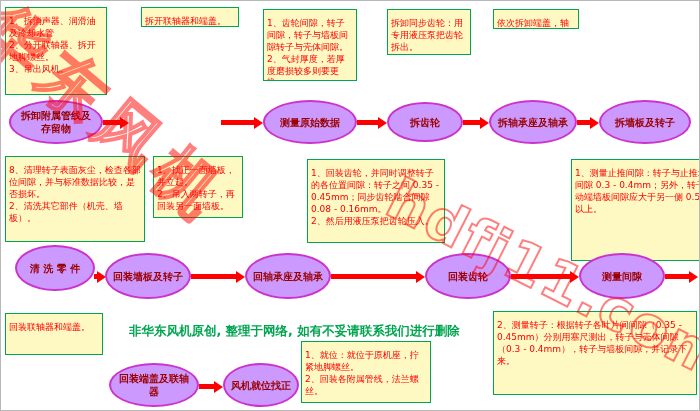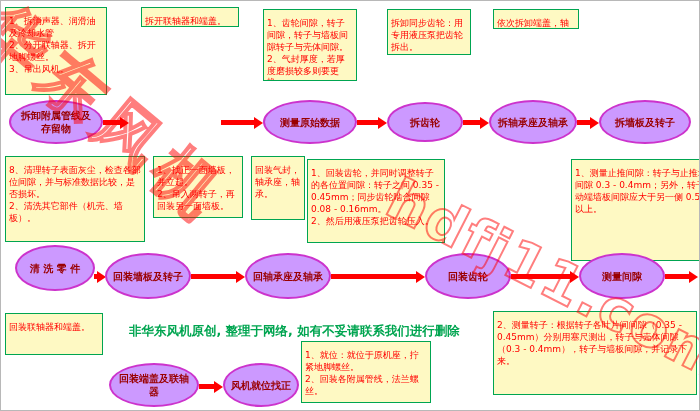--- a/index.html
+++ b/index.html
@@ -81,21 +81,20 @@
   <div class="arrow" style="left:576px;top:115px;width:22px">
       <span class="shaft"></span>
       <span class="head"></span>
     </div>
   <div class="step" style="left:598px;top:99px;width:92px;height:44px">拆墙板及转子</div>
 
   <div class="note" style="left:4px;top:155px;width:140px;height:86px">8、清理转子表面灰尘，检查各部位间隙，并与标准数据比较，是否损坏。
 2、清洗其它部件（机壳、墙板）。</div>
   <div class="note" style="left:152px;top:155px;width:90px;height:62px">1、找正一面墙板，并立起。
 2、吊入两转子，再回装另一面墙板。</div>
-  <div class="note" style="left:250px;top:155px;width:54px;height:64px">回装气封，轴承座，轴承。</div>
   <div class="note" style="left:306px;top:158px;width:138px;height:84px">1、回装齿轮，并同时调整转子的各位置间隙：转子之间 0.35 - 0.45mm；同步齿轮啮合间隙 0.08 - 0.16mm。
 2、然后用液压泵把齿轮压入。</div>
   <div class="note" style="left:570px;top:158px;width:156px;height:102px">1、测量止推间隙：转子与止推墙板间隙 0.3 - 0.4mm；另外，转子与传动端墙板间隙应大于另一侧 0.5mm 以上。</div>
 
   <div class="step" style="left:14px;top:244px;width:80px;height:46px">清 洗 零 件</div>
   <div class="arrow" style="left:93px;top:269px;width:12px">
       <span class="shaft"></span>
       <span class="head"></span>
     </div>
   <div class="step" style="left:104px;top:252px;width:86px;height:46px">回装墙板及转子</div>

